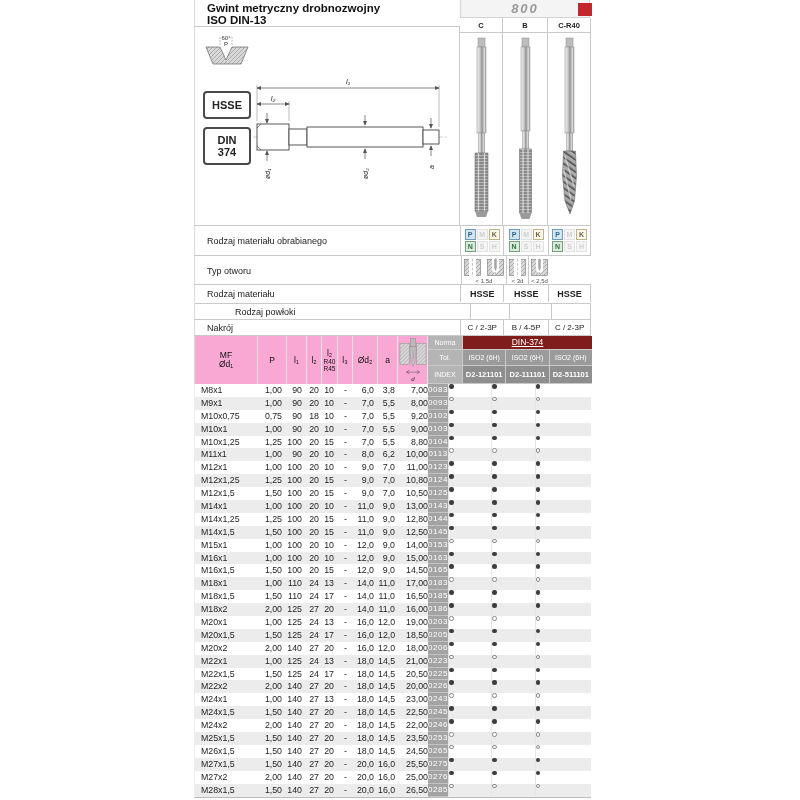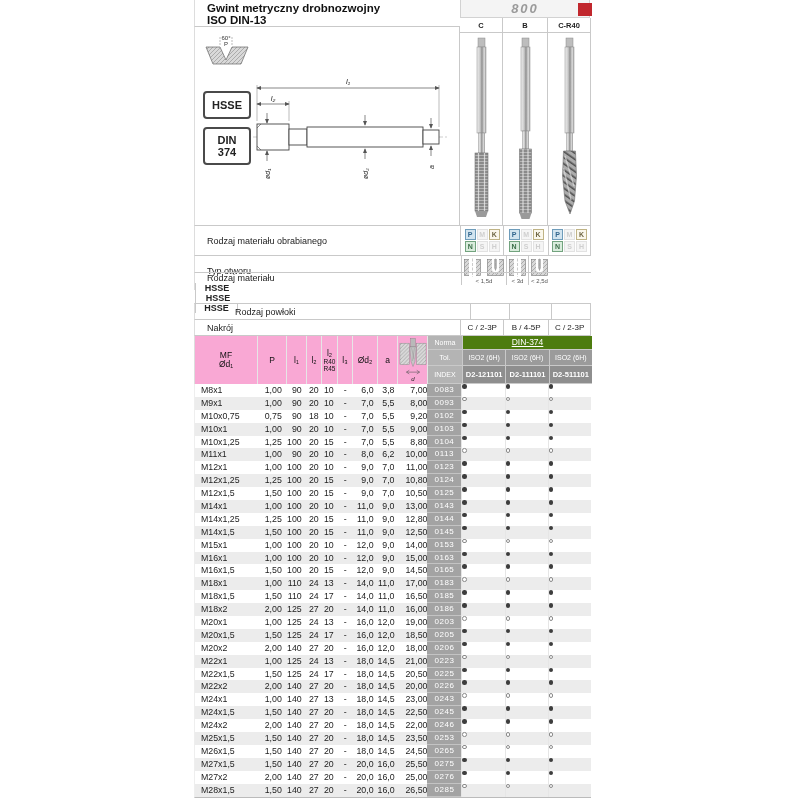--- a/index.html
+++ b/index.html
@@ -38,21 +38,21 @@
 
   
   .spec-row{position:absolute;left:194px;width:397px;display:flex;border-top:1px solid #c9c9c9;
     border-left:1px solid #ddd;}
   .spec-label{width:266px;display:flex;align-items:center;padding-left:12px;font-size:9px;color:#222;}
   .spec-cell{border-left:1px solid #c9c9c9;display:flex;flex-direction:column;
     align-items:center;justify-content:center;}
   .spec-row .sc1{width:43px;}.spec-row .sc2{width:45px;}.spec-row .sc3{width:43px;border-right:1px solid #c9c9c9;}
   .row-workpiece{top:225px;height:30px;}
   .row-hole{top:255px;height:30px;}
-  .row-material{top:272px;height:18px;flex-direction:column;}
+  .row-material{top:284px;height:18px;}
   .row-coating{top:303px;height:16px;padding-left:28px;}
   .row-chamfer{top:319px;height:16px;}
   .hsse-val{font-size:9px;font-weight:bold;color:#222;}
   .chamfer-val{font-size:8px;color:#222;}
 
   .matgrid{display:flex;flex-wrap:wrap;width:41px;justify-content:center;}
   .matbox{width:11px;height:11px;margin:0.5px;border:1px solid #e2e2e2;background:#f5f5f5;
     color:#cfcfcf;font-size:7px;font-weight:bold;line-height:9px;text-align:center;}
   .matbox.v-p.on{background:#d2e4ef;border-color:#6e9cba;color:#33678e;}
   .matbox.v-k.on{background:#faf7ec;border-color:#bfb385;color:#6e6542;}
@@ -63,26 +63,26 @@
 
   
   .tbl-header{position:absolute;left:194px;top:335px;width:397px;height:49px;display:flex;
     border-left:1px solid #ddd;border-top:1px solid #c9c9c9;}
   .th-left{display:flex;background:#f9a8d4;}
   .th-cell{border-right:1px solid #e6e6e6;display:flex;flex-direction:column;
     align-items:center;justify-content:center;font-size:8.5px;color:#111;line-height:9px;}
   .th-cell .sub{font-size:6.5px;line-height:7px;}
   .c-mf{width:63px;}.c-p{width:29px;}.c-l1{width:20px;}.c-l2{width:15px;}.c-l2r{width:16px;}
   .c-l3{width:15px;}.c-d2{width:25px;}.c-a{width:20px;}.c-dr{width:30px;}
-  .c-ix{width:34px;}.c-dot{width:43.33px;}
+  .c-ix{width:20px;}.c-dot{width:43.33px;}
   .th-right{display:flex;flex-direction:column;width:164px;}
   .nr-row{display:flex;}
   .nr-label{width:34px;background:#b4b4b4;color:#fff;display:flex;align-items:center;justify-content:center;
     font-size:7px;border-bottom:1px solid #c9c9c9;}
-  .nr-val{flex:1;background:#4d7c0f;color:#fff;display:flex;align-items:center;justify-content:center;
+  .nr-val{flex:1;background:#7f1d1d;color:#fff;display:flex;align-items:center;justify-content:center;
     font-size:8.5px;border-bottom:1px solid #c9c9c9;border-left:1px solid #c9c9c9;text-decoration:underline;}
   .row-norma{height:14px;}.row-tol{height:17px;}.row-index{height:18px;}
   .tol-cell{width:43.33px;background:#9b9b9b;color:#fff;display:flex;align-items:center;justify-content:center;
     font-size:7px;border-left:1px solid #c9c9c9;border-bottom:1px solid #c9c9c9;}
   .code-cell{width:43.33px;background:#8e8e8e;color:#fff;display:flex;align-items:center;justify-content:center;
     font-size:7.5px;font-weight:bold;border-left:1px solid #c9c9c9;border-bottom:1px solid #c9c9c9;}
 
   .tbl-body{position:absolute;left:194px;top:384px;width:397px;border-left:1px solid #eee;
     border-bottom:1px solid #bbb;}
   .trow{display:flex;height:12.906px;font-size:8.8px;line-height:12.9px;color:#1d1d1d;}

